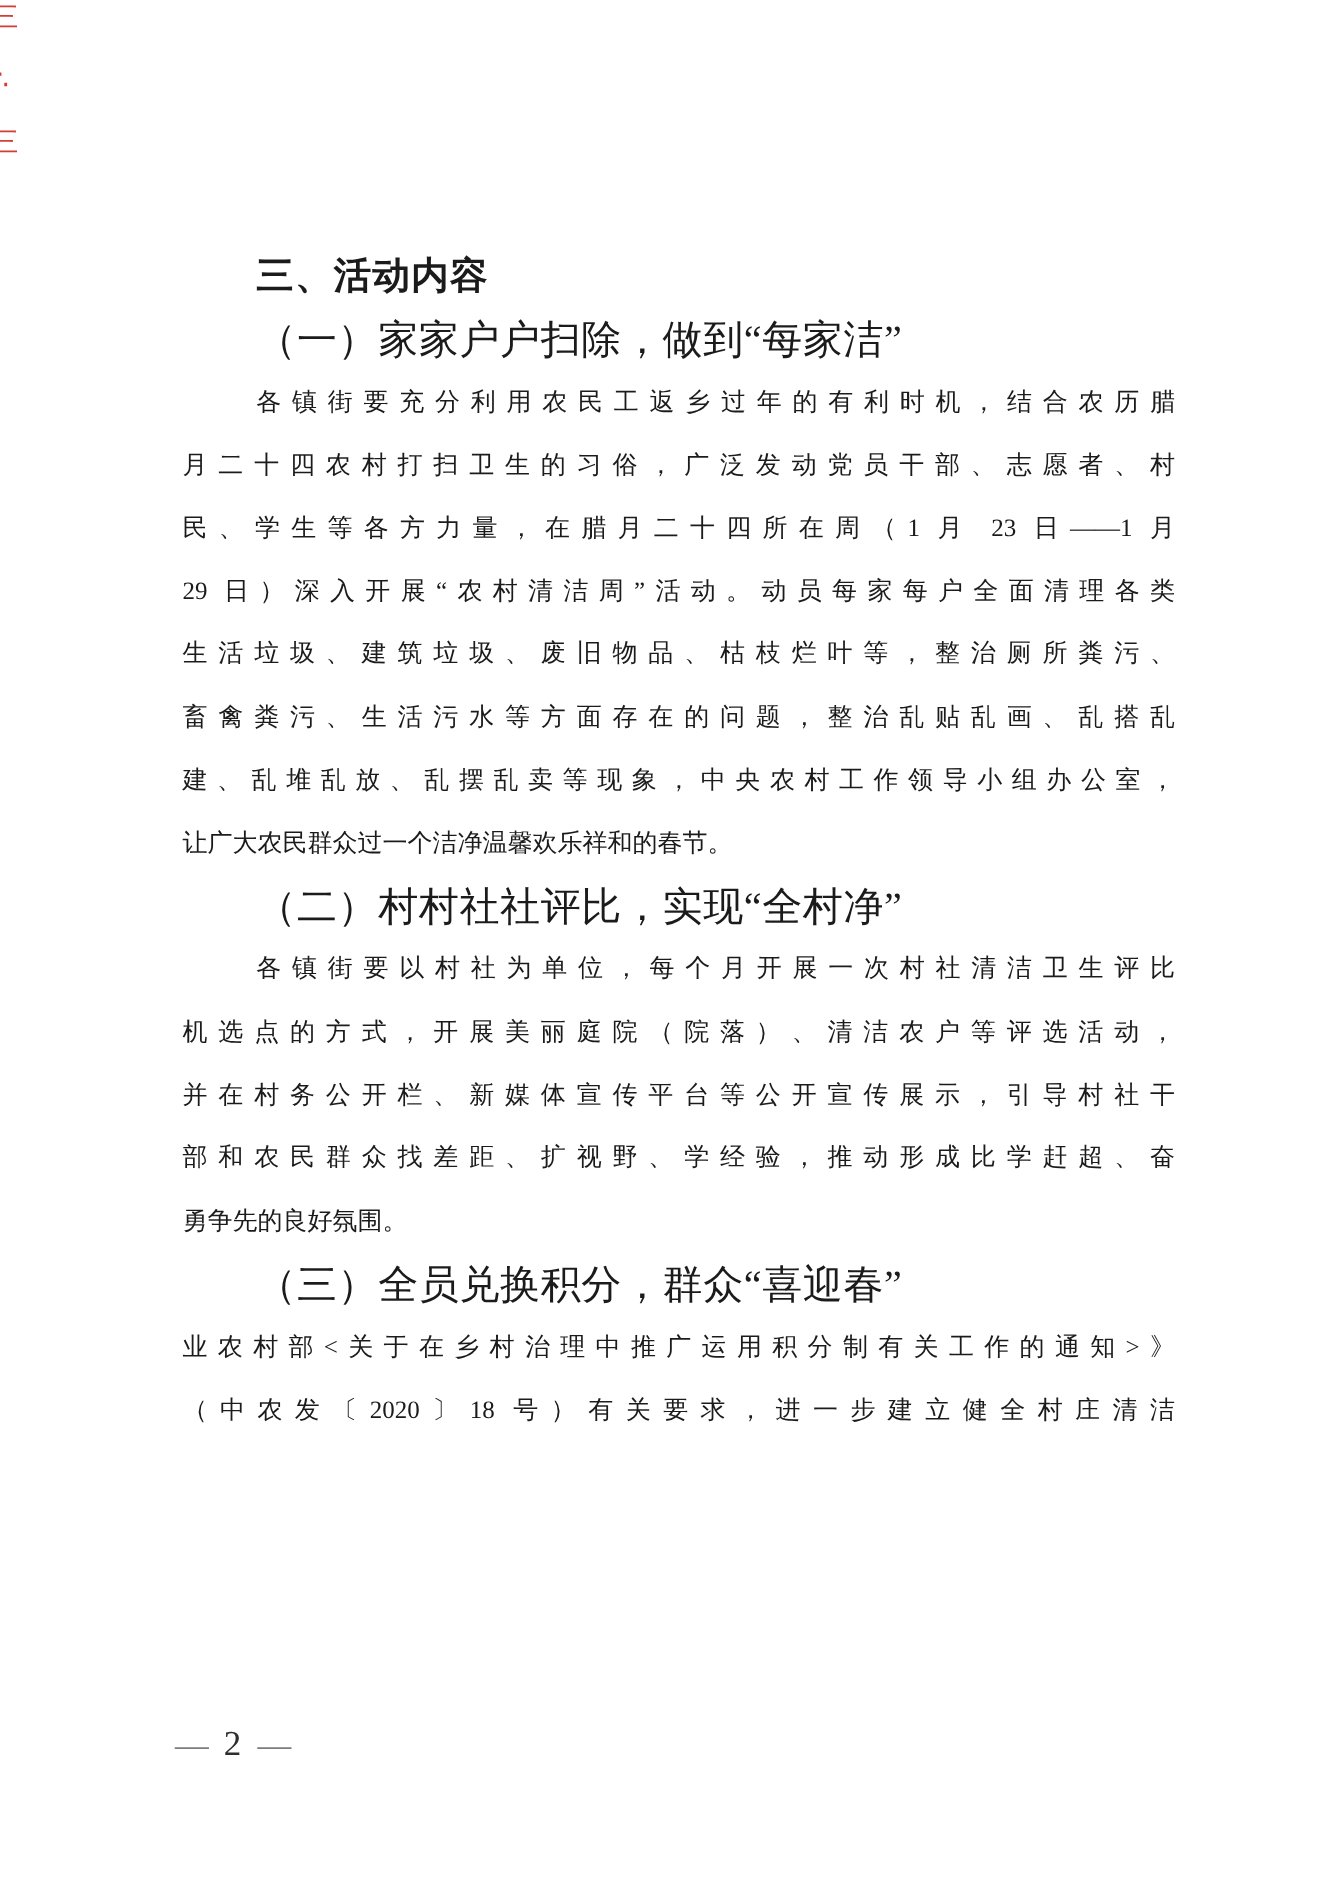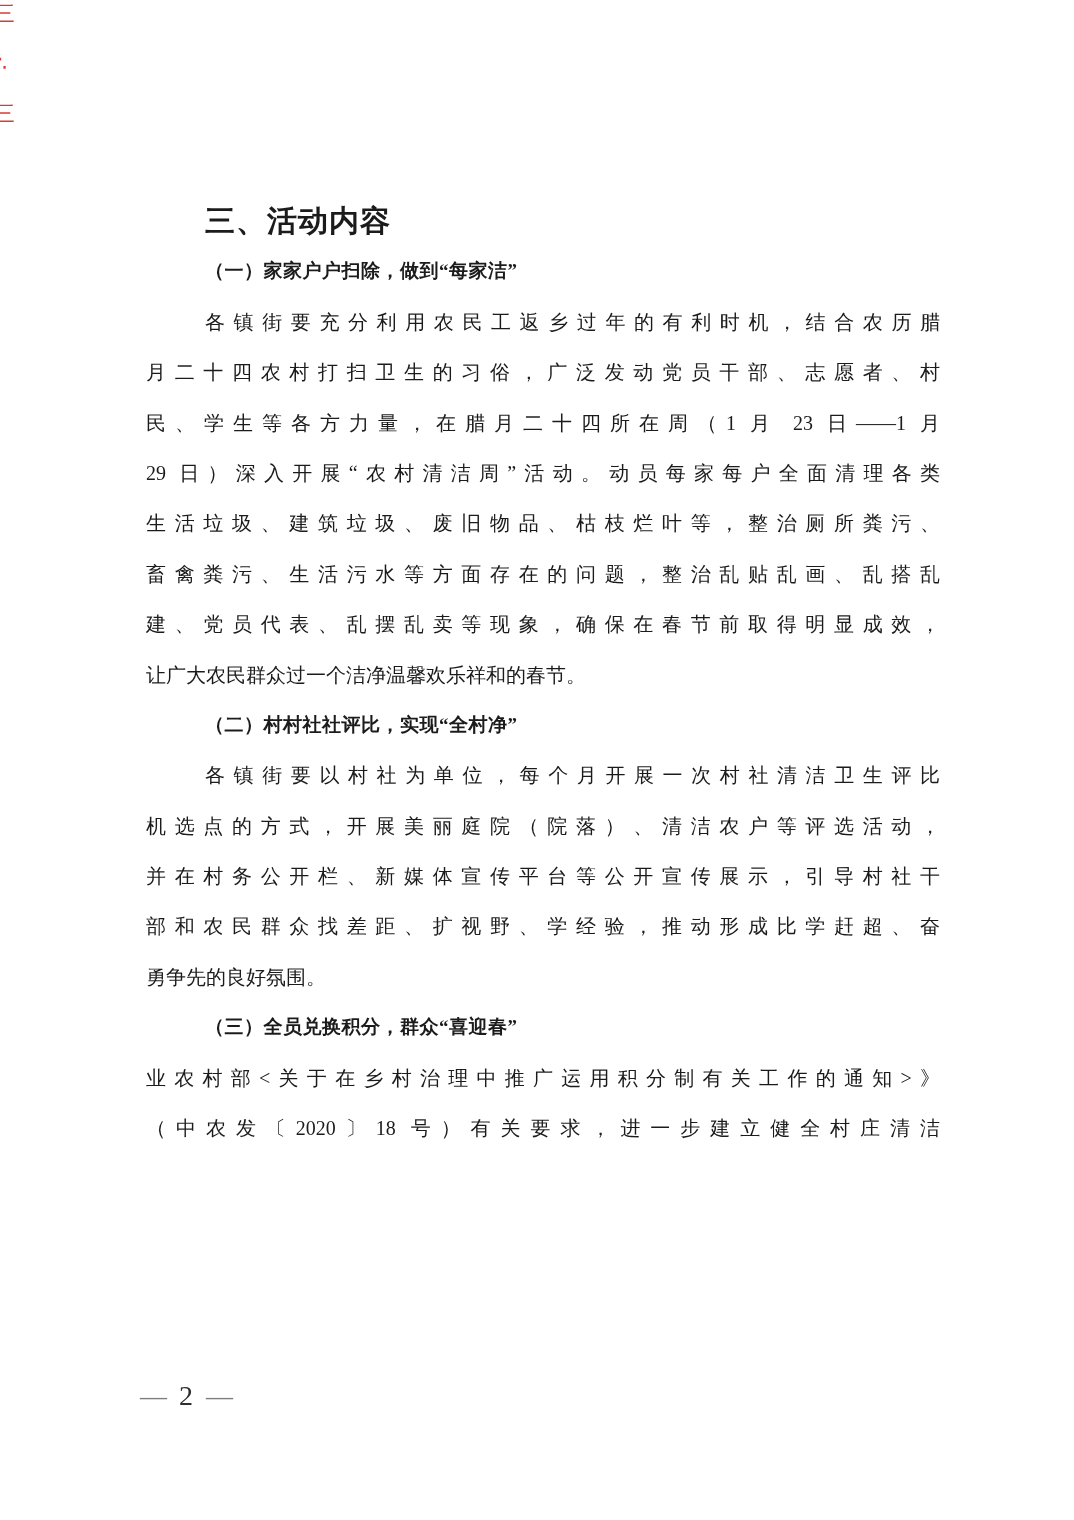--- a/index.html
+++ b/index.html
@@ -33,22 +33,22 @@
   }
   .ind { text-indent: 59px; }
   .h1 {
     font-family: "Liberation Sans", "DejaVu Sans", sans-serif;
     font-weight: 700;
     font-size: 30px;
     text-indent: 59px;
     letter-spacing: 1px;
   }
   .h2 {
-    font-weight: 700;
-    font-size: 19px;
+    font-weight: 400;
+    font-size: 32px;
     text-indent: 59px;
     letter-spacing: 0.5px;
   }
   .pagenum {
     position: absolute;
     left: 140px;
     top: 1376px;
     display: flex;
     align-items: center;
     gap: 13px;
@@ -85,21 +85,21 @@
 
   <div class="content">
     <div class="line h1 nowrap">三、活动内容</div>
     <div class="line h2 nowrap">（一）家家户户扫除，做到“每家洁”</div>
     <div class="line j ind">各镇街要充分利用农民工返乡过年的有利时机，结合农历腊</div>
     <div class="line j">月二十四农村打扫卫生的习俗，广泛发动党员干部、志愿者、村</div>
     <div class="line j">民、学生等各方力量，在腊月二十四所在周（1 月 23 日——1 月</div>
     <div class="line j">29 日）深入开展“农村清洁周”活动。动员每家每户全面清理各类</div>
     <div class="line j">生活垃圾、建筑垃圾、废旧物品、枯枝烂叶等，整治厕所粪污、</div>
     <div class="line j">畜禽粪污、生活污水等方面存在的问题，整治乱贴乱画、乱搭乱</div>
-    <div class="line j">建、党员代表、乱摆乱卖等现象，确保在春节前取得明显成效，</div>
+    <div class="line j">建、乱堆乱放、乱摆乱卖等现象，中央农村工作领导小组办公室，</div>
     <div class="line nowrap">让广大农民群众过一个洁净温馨欢乐祥和的春节。</div>
     <div class="line h2 nowrap">（二）村村社社评比，实现“全村净”</div>
     <div class="line j ind">各镇街要以村社为单位，每个月开展一次村社清洁卫生评比</div>
     <div class="line j">机选点的方式，开展美丽庭院（院落）、清洁农户等评选活动，</div>
     <div class="line j">并在村务公开栏、新媒体宣传平台等公开宣传展示，引导村社干</div>
     <div class="line j">部和农民群众找差距、扩视野、学经验，推动形成比学赶超、奋</div>
     <div class="line nowrap">勇争先的良好氛围。</div>
     <div class="line h2 nowrap">（三）全员兑换积分，群众“喜迎春”</div>
     <div class="line j">业农村部&lt;关于在乡村治理中推广运用积分制有关工作的通知&gt;》</div>
     <div class="line j">（中农发〔2020〕18 号）有关要求，进一步建立健全村庄清洁</div>

